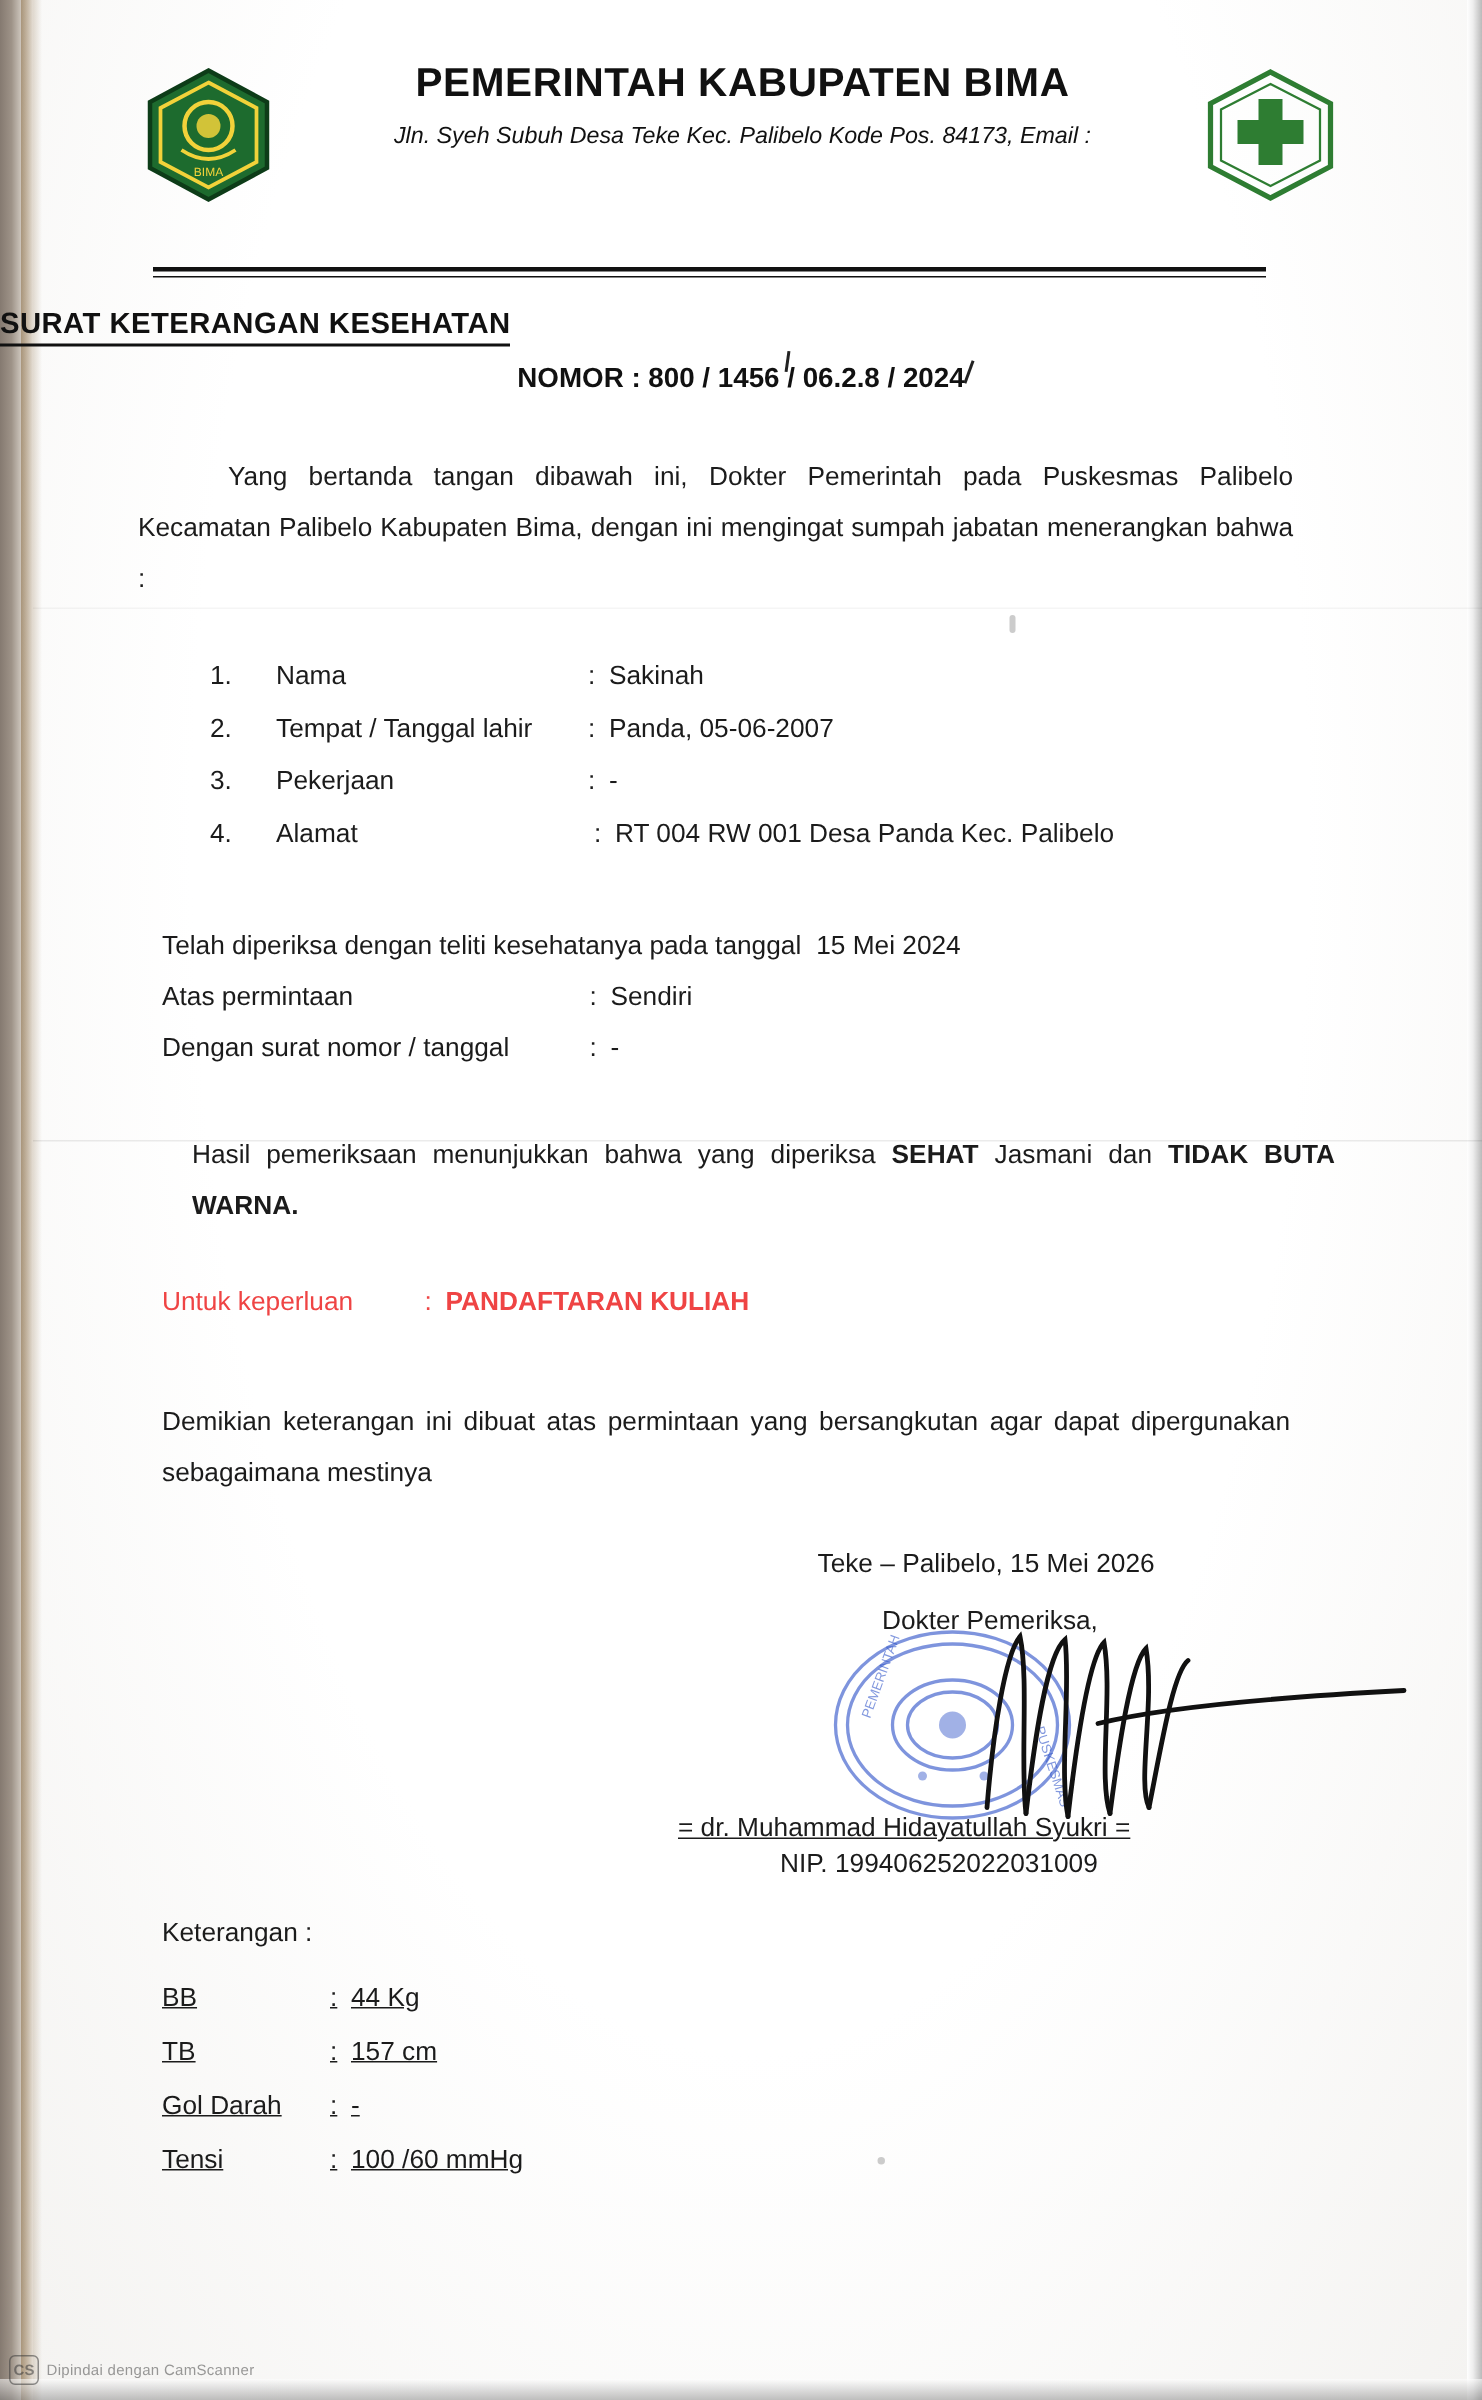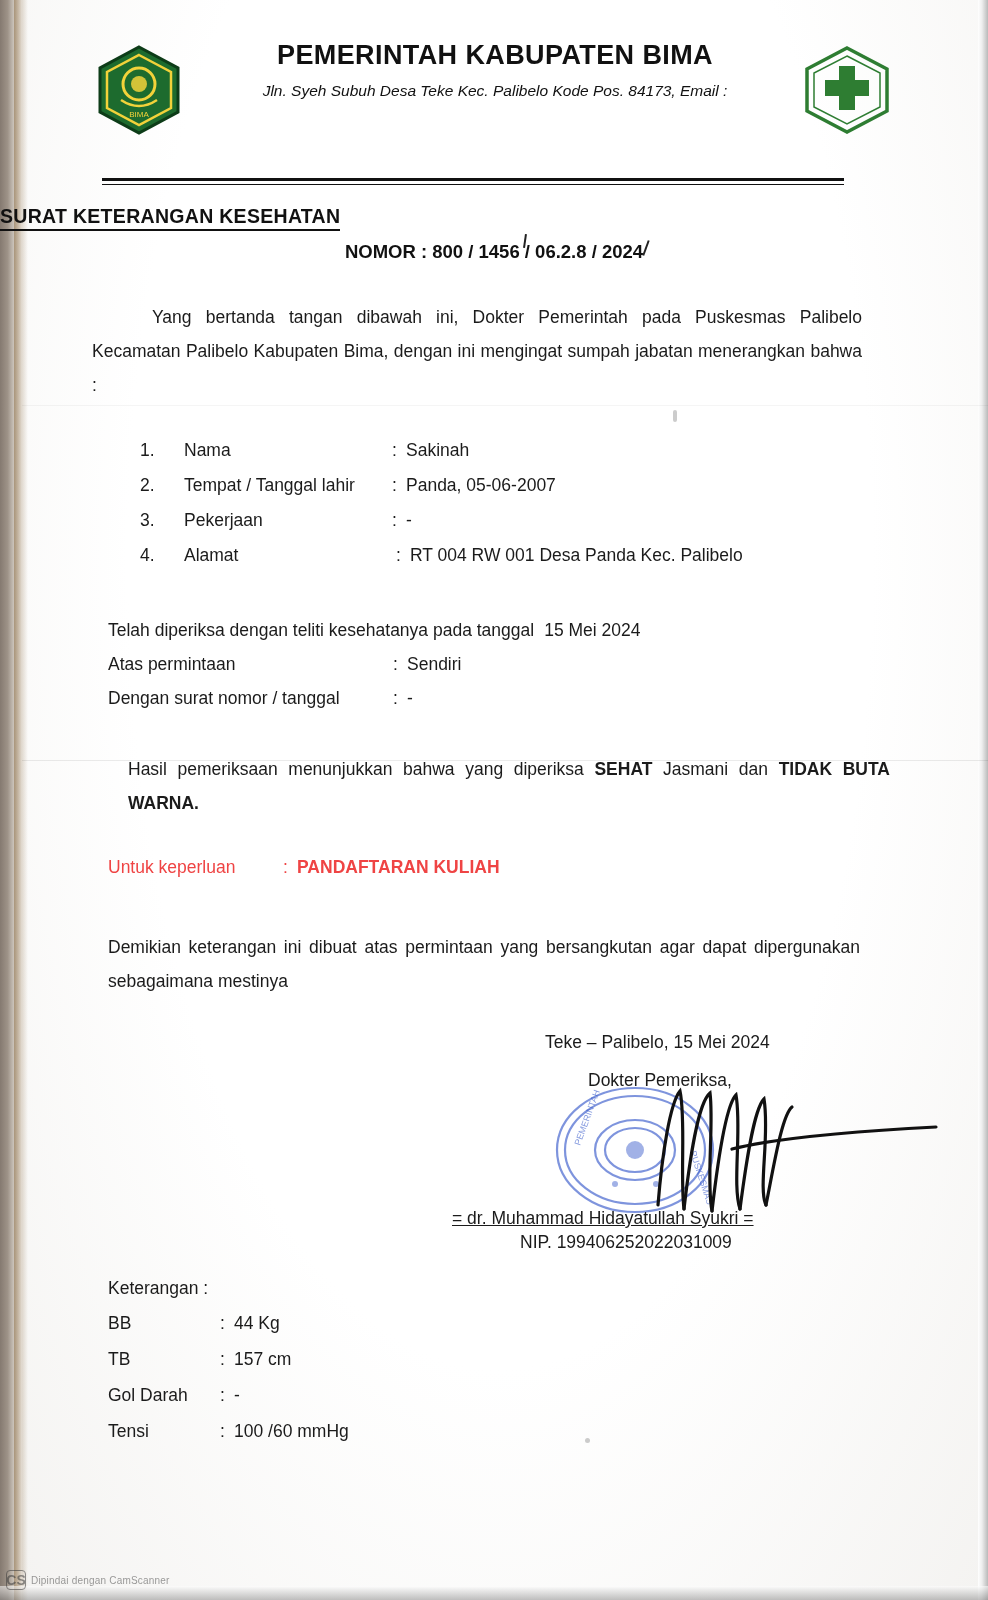--- a/index.html
+++ b/index.html
@@ -245,40 +245,41 @@
   
   .vitals {
     position: absolute;
     left: 108px; top: 1278px;
     font-size: 17.5px;
     color: #1b1b1b;
   }
   .vitals-title { margin-bottom: 14px; }
   .v-row {
     display: flex;
-    align-items: flex-start;
+    align-items: center;
     height: 36px;
+    text-decoration: underline;
   }
   .v-label { width: 112px; }
   .v-colon { width: 14px; }
 
   
   .cs-mark {
     position: absolute;
     left: 6px; bottom: 10px;
     display: flex;
     align-items: center;
     gap: 5px;
     opacity: .55;
   }
   .cs-box {
     width: 18px; height: 18px;
     border: 1.6px solid #3b3b3b;
     border-radius: 4px;
-    font-size: 14px;
+    font-size: 10px;
     font-weight: bold;
     color: #3b3b3b;
     display: flex; align-items: center; justify-content: center;
     font-family: "Liberation Sans", sans-serif;
   }
   .cs-text {
     font-size: 10px;
     color: #4a4a4a;
     letter-spacing: .2px;
   }
@@ -399,21 +400,21 @@
     </div>
 
     <div class="purpose">
       <div class="purpose-label">Untuk keperluan</div>
       <div class="purpose-colon">:</div>
       <div class="purpose-value">PANDAFTARAN KULIAH</div>
     </div>
 
     <div class="para p-closing">Demikian keterangan ini dibuat atas permintaan yang bersangkutan agar dapat dipergunakan sebagaimana mestinya</div>
 
-    <div class="sign-place">Teke – Palibelo, 15   Mei  2024</div>
+    <div class="sign-place">Teke – Palibelo, 15   Mei  2026</div>
     <div class="sign-role">Dokter Pemeriksa,</div>
 
     <div class="stamp">
       <svg viewBox="0 0 190 140" width="190" height="140">
         <g fill="none" stroke="#2e53c8" stroke-opacity=".62" stroke-width="2.2">
           <ellipse cx="95" cy="70" rx="78" ry="62"></ellipse>
           <ellipse cx="95" cy="70" rx="70" ry="54"></ellipse>
           <ellipse cx="95" cy="70" rx="40" ry="30"></ellipse>
           <ellipse cx="95" cy="70" rx="30" ry="22"></ellipse>
         </g>

